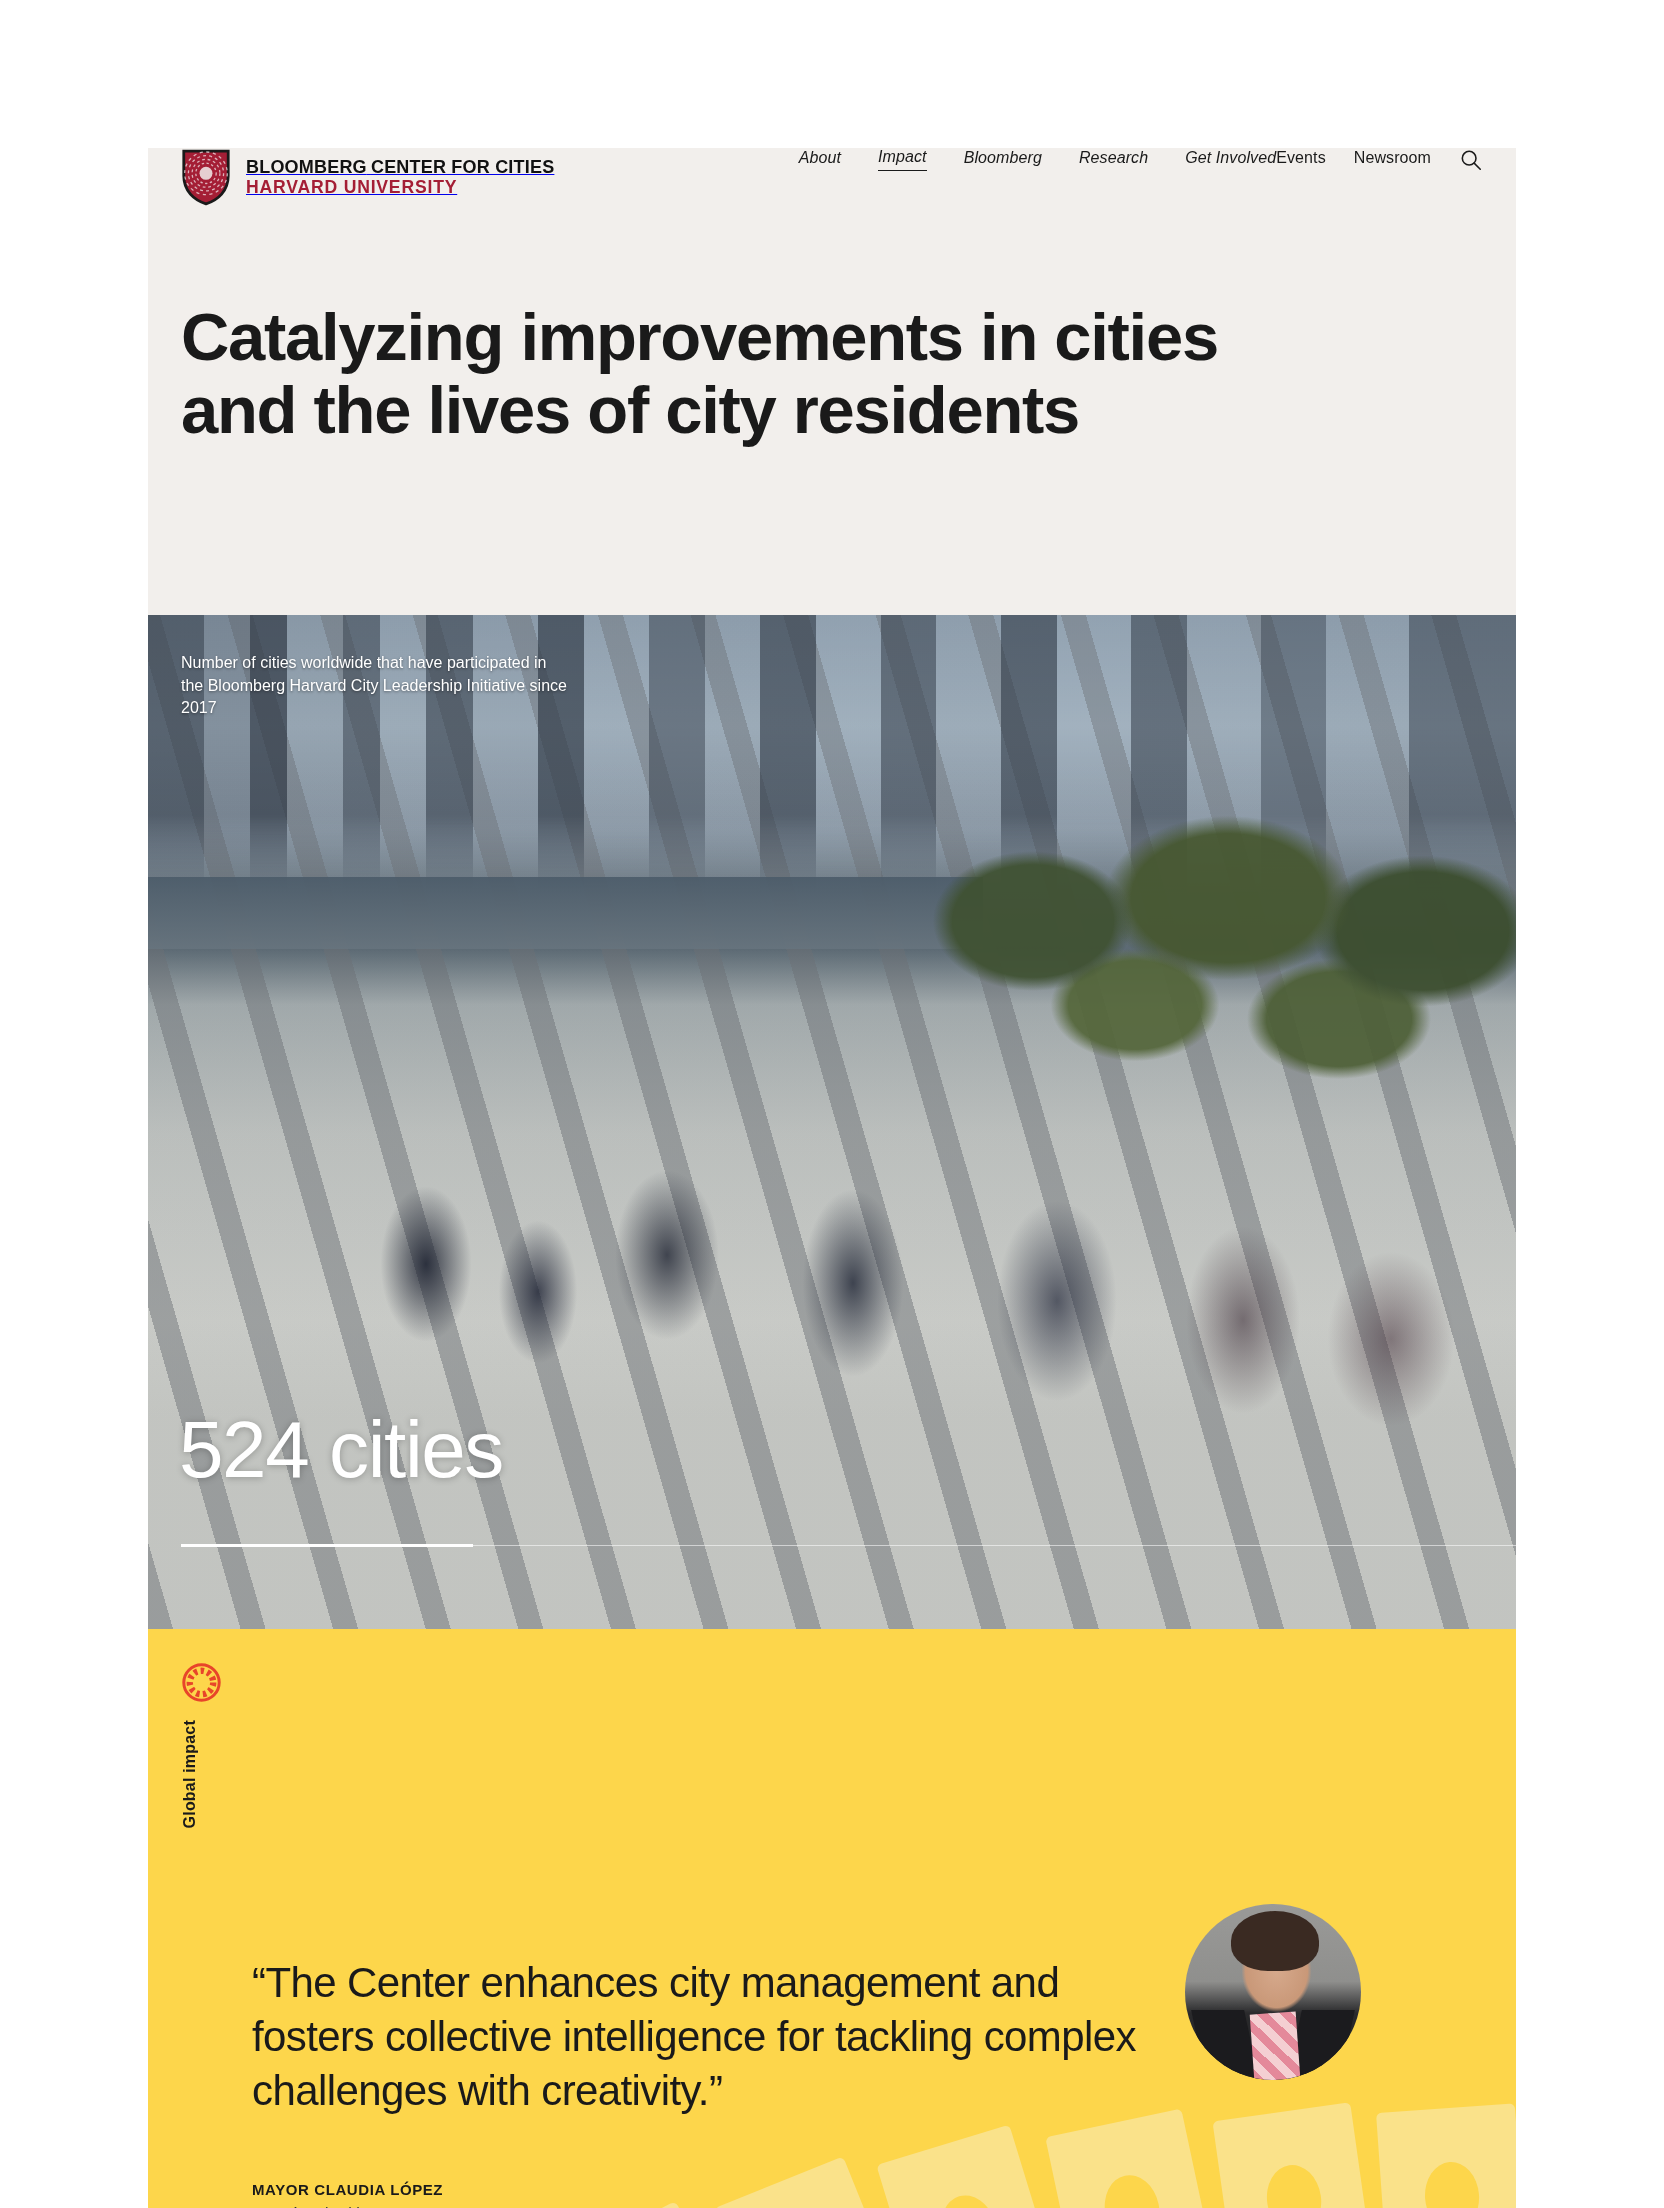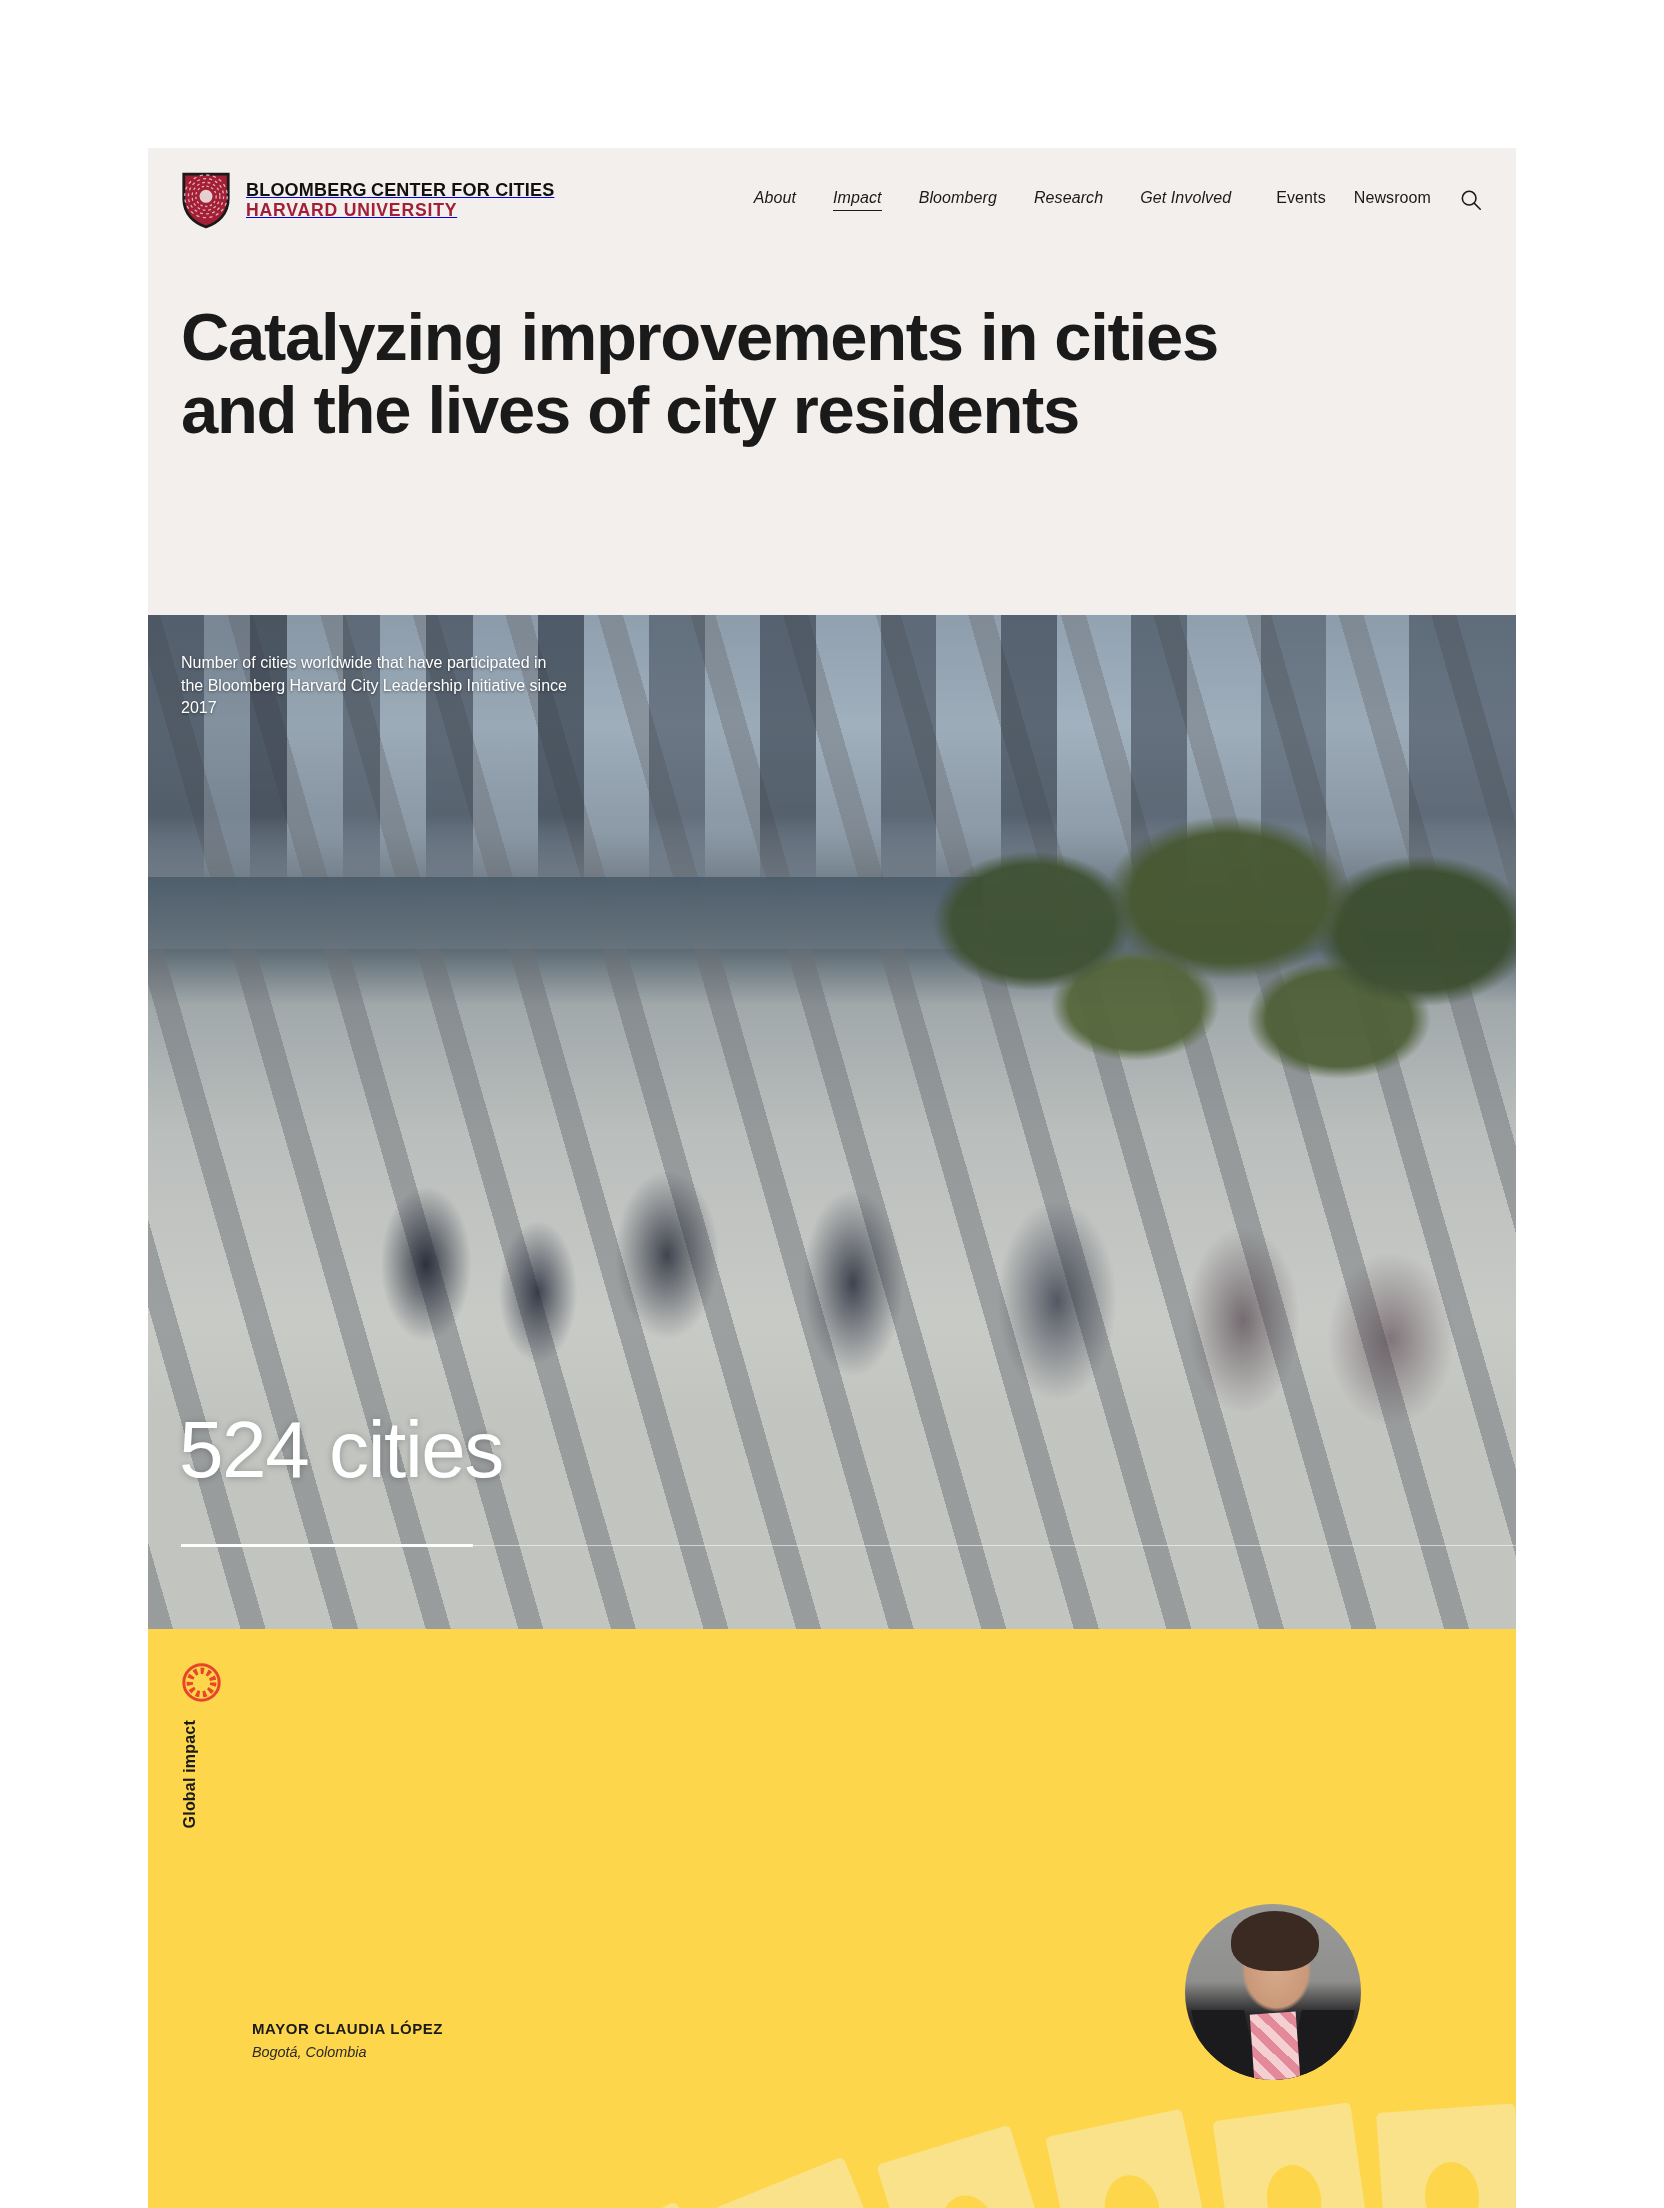--- a/index.html
+++ b/index.html
@@ -33,23 +33,22 @@
   
   .header-band {
     background: #F2EFEC;
     height: 467px;
     position: relative;
   }
 
   .topbar {
     height: 104px;
     display: flex;
-    align-items: center;
+    align-items: flex-start;
     padding: 0 33px 0 33px;
-    gap: 45px;
   }
 
   
   .logo {
     display: flex;
     align-items: center;
     gap: 15px;
     margin-right: 119px;
   }
   .shield-wrap {
@@ -465,20 +464,21 @@
           <svg viewBox="0 0 44 44" width="41" height="41" aria-hidden="true">
             <circle cx="22" cy="22" r="19" fill="none" stroke="#E8452A" stroke-width="3.2"></circle>
             <circle cx="22" cy="22" r="12.5" fill="none" stroke="#E8452A" stroke-width="7" stroke-dasharray="3.6 3.6"></circle>
             <circle cx="22" cy="22" r="9" fill="#FDD64B"></circle>
           </svg>
         </span>
         <div class="vertical-label">Global impact</div>
       </div>
 
       <div class="quote-body">
+        <blockquote class="quote-text">“The Center enhances city management and fosters collective intelligence for tackling complex challenges with creativity.”</blockquote>
         <div class="quote-name">MAYOR CLAUDIA LÓPEZ</div>
         <div class="quote-place">Bogotá, Colombia</div>
       </div>
 
       <div class="portrait">
         <div class="hair"></div>
         <div class="collar-l"></div>
         <div class="collar-r"></div>
         <div class="scarf"></div>
       </div>

